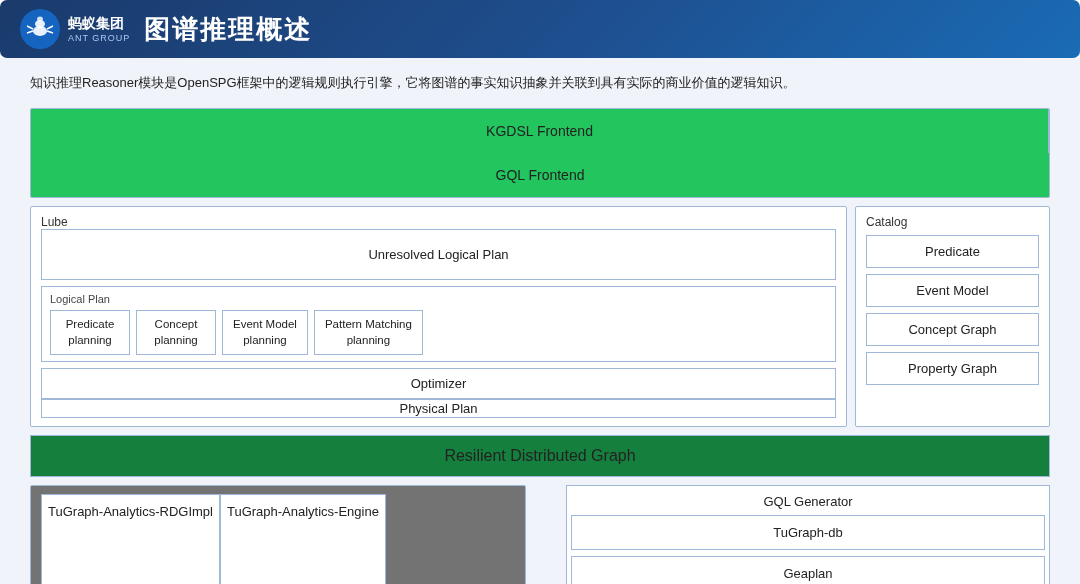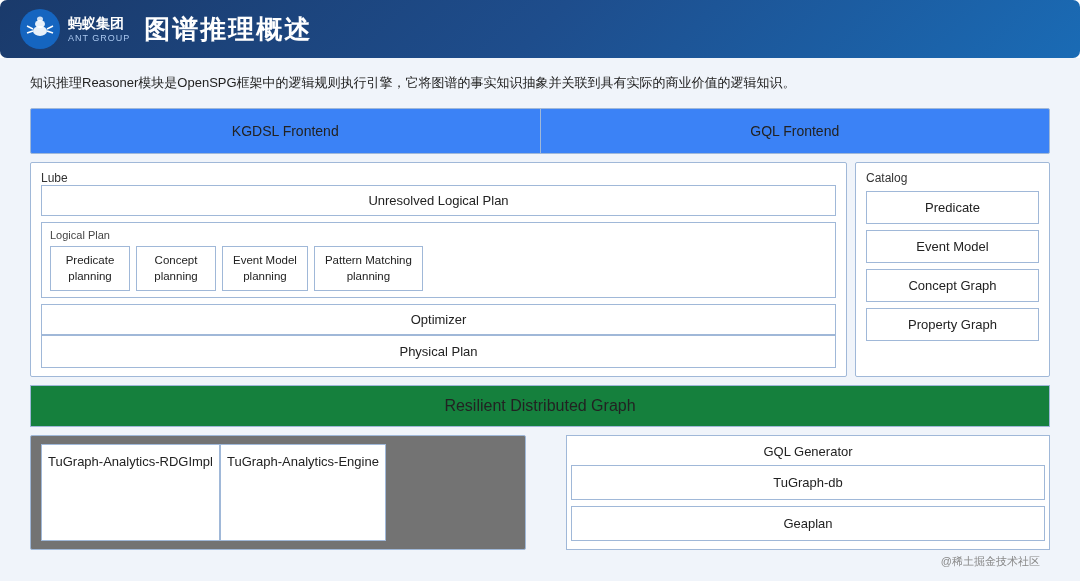--- a/index.html
+++ b/index.html
@@ -55,22 +55,23 @@
       display: flex;
       flex-direction: column;
       gap: 8px;
     }
 
     
     .frontend-row {
       display: flex;
       gap: 0;
       border: 1.5px solid #a0b8d8;
-      background: #3b82f6;
+      background: #22c55e;
       border-radius: 2px;
+      flex-direction: column;
     }
     .frontend-box {
       flex: 1;
       padding: 14px 10px;
       text-align: center;
       font-size: 14px;
       color: #222;
       border-right: 1.5px solid #a0b8d8;
     }
     .frontend-box:last-child { border-right: none; }
@@ -90,21 +91,21 @@
       padding: 8px 10px;
     }
     .lube-label {
       font-size: 12px;
       color: #333;
       margin-bottom: 0;
     }
     .unresolved-plan {
       border: 1.5px solid #a0b8d8;
       text-align: center;
-      padding: 7px;
+      padding: 17px;
       font-size: 13px;
       color: #222;
       background: #fff;
       margin-bottom: 6px;
     }
 
     
     .logical-plan-box {
       border: 1.5px solid #a0b8d8;
       padding: 6px 8px;
@@ -135,21 +136,21 @@
       border: 1.5px solid #a0b8d8;
       text-align: center;
       padding: 7px;
       font-size: 13px;
       color: #222;
       background: #fff;
     }
     .physical-plan-box {
       border: 1.5px solid #a0b8d8;
       text-align: center;
-      padding: 8px;
+      padding: 1px;
       font-size: 13px;
       color: #222;
       background: #fff;
     }
 
     
     .catalog-box {
       width: 195px;
       border: 1.5px solid #a0b8d8;
       background: #ffffff;

